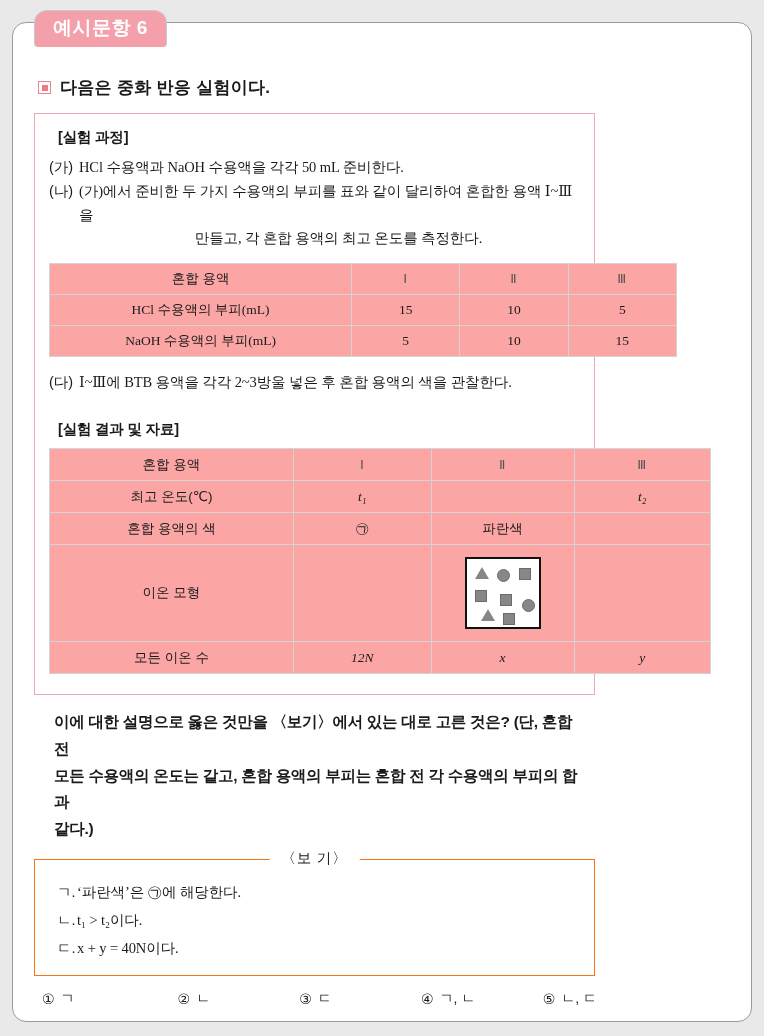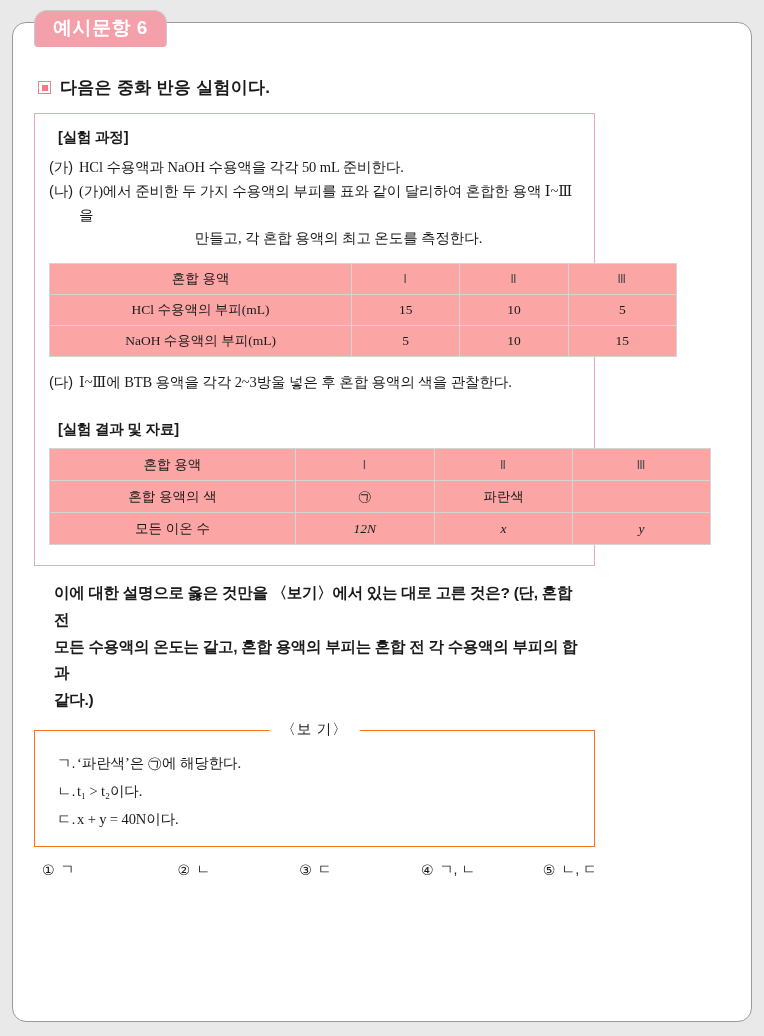--- a/index.html
+++ b/index.html
@@ -325,24 +325,47 @@
 
       <table class="tbl2">
         <tbody>
             <tr>
           <td class="c0">혼합 용액</td>
           <td class="cn roman">Ⅰ</td>
           <td class="cn roman">Ⅱ</td>
           <td class="cn roman">Ⅲ</td>
         </tr>
         <tr>
+          <td class="c0">최고 온도(℃)</td>
+          <td class="cn ital">t₁</td>
+          <td class="cn"></td>
+          <td class="cn ital">t₂</td>
+        </tr>
+        <tr>
           <td class="c0">혼합 용액의 색</td>
           <td class="cn">㉠</td>
           <td class="cn">파란색</td>
           <td class="cn"></td>
+        </tr>
+        <tr>
+          <td class="c0 tall">이온 모형</td>
+          <td class="cn tall"></td>
+          <td class="cn tall">
+            <div class="ionbox" id="ionbox">
+                  <span class="tr" style="left: 8px; top: 8px;"></span>
+                  <span class="ci" style="left: 30px; top: 10px;"></span>
+                  <span class="sq" style="left: 52px; top: 9px;"></span>
+                  <span class="sq" style="left: 8px; top: 31px;"></span>
+                  <span class="sq" style="left: 33px; top: 35px;"></span>
+                  <span class="ci" style="left: 55px; top: 40px;"></span>
+                  <span class="tr" style="left: 14px; top: 50px;"></span>
+                  <span class="sq" style="left: 36px; top: 54px;"></span>
+                </div>
+          </td>
+          <td class="cn tall"></td>
         </tr>
         <tr>
           <td class="c0">모든 이온 수</td>
           <td class="cn ital">12N</td>
           <td class="cn ital">x</td>
           <td class="cn ital">y</td>
         </tr>
       </tbody>
         </table>
 

